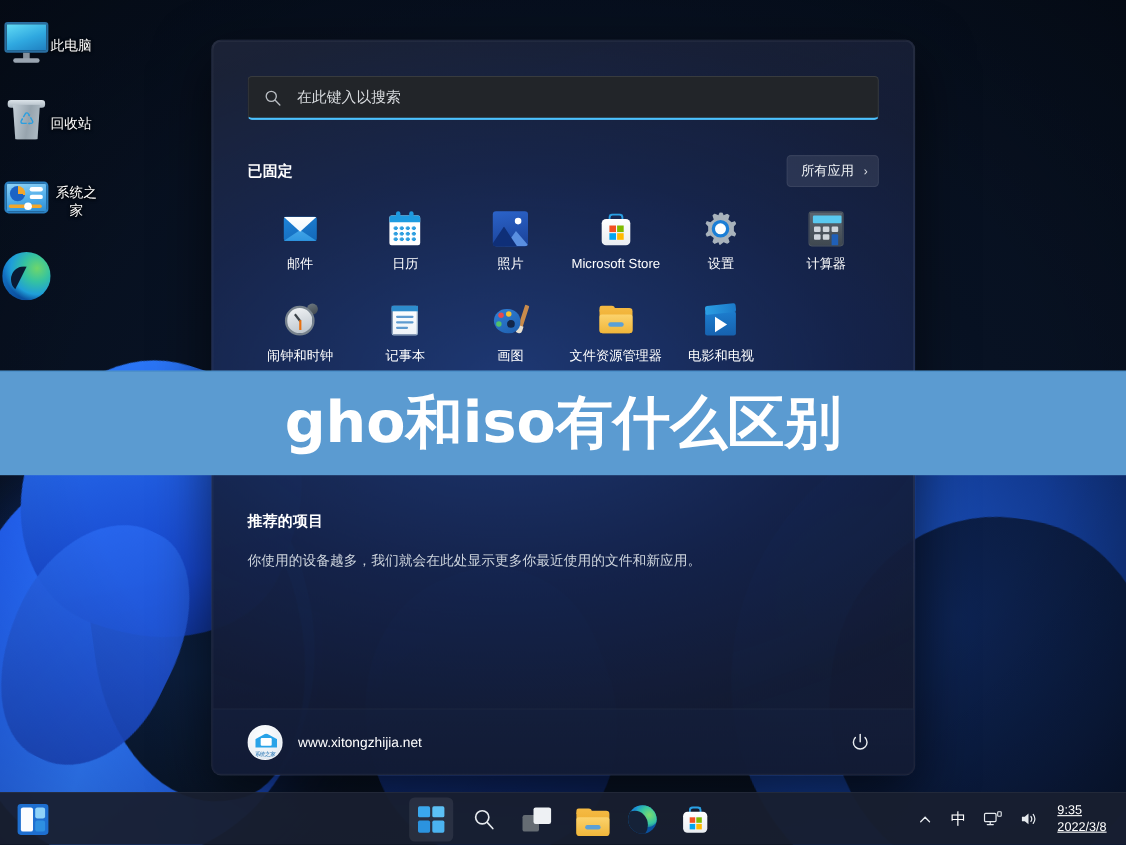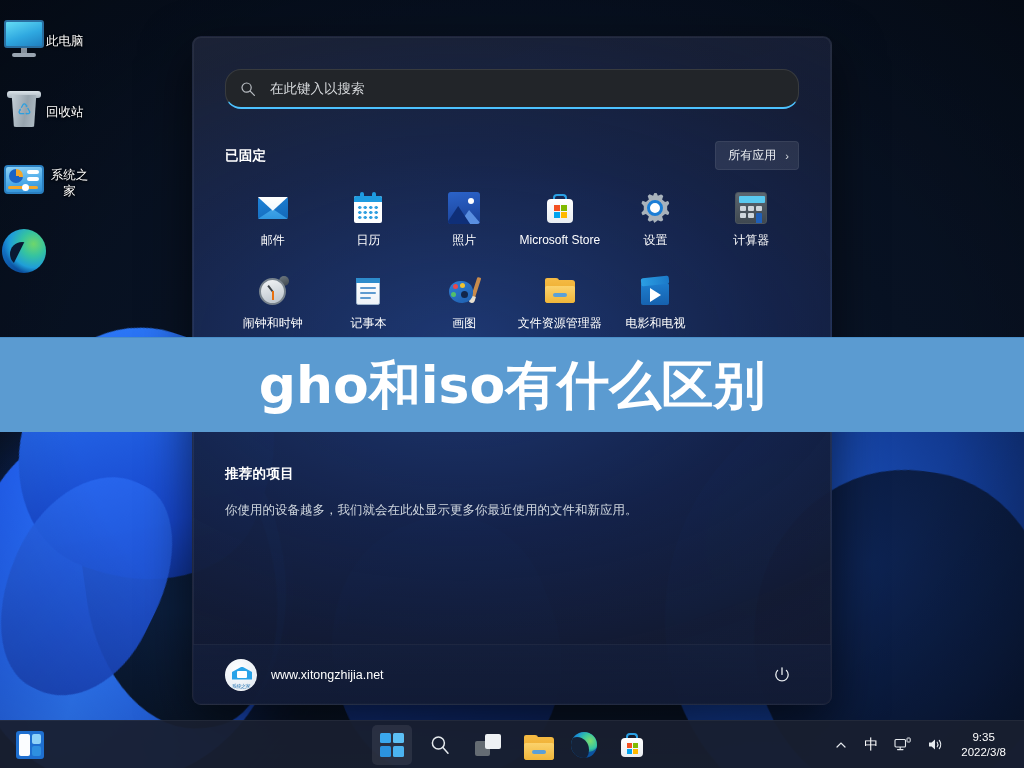--- a/index.html
+++ b/index.html
@@ -140,21 +140,21 @@
     background:
       radial-gradient(ellipse 700px 420px at 42% 46%, rgba(32,66,140,.72) 0%, rgba(20,40,92,.55) 45%, rgba(16,26,54,.42) 75%, rgba(14,20,40,.3) 100%),
       linear-gradient(160deg, rgba(36,42,58,.96) 0%, rgba(26,34,56,.95) 30%, rgba(20,28,52,.95) 70%, rgba(22,28,48,.96) 100%);
     box-shadow: 0 18px 50px rgba(0,0,0,.6), 0 0 0 1px rgba(255,255,255,.06) inset;
     border: 1px solid rgba(255,255,255,.05);
   }
   #start-menu-inner { position: relative; width: 100%; height: 100%; padding: 0 32px; }
 
   
   #search-box {
-    margin-top: 32px; height: 40px; border-radius: 16px;
+    margin-top: 32px; height: 40px; border-radius: 4px;
     background: #222529; border: 1px solid rgba(255,255,255,.10);
     border-bottom: 2px solid #4cc2ff;
     display: flex; align-items: center; padding: 0 14px; cursor: text;
   }
   #search-icon { width: 16px; height: 16px; flex: 0 0 16px; margin-right: 14px; opacity: .88; }
   #search-input-text { color: #d8dbde; font-size: 13.5px; }
 
   
   .row-head { display: flex; align-items: center; justify-content: space-between; margin-top: 32px; }
   .sec-title { color: #fff; font-size: 13.5px; font-weight: 700; letter-spacing: .3px; }
@@ -360,21 +360,21 @@
 
   .tb-taskview { position: relative; width: 26px; height: 22px; }
   .tb-taskview .b1 { position:absolute; left:0; bottom:0; width:15px; height:15px; background:#656c73; border-radius:2px; }
   .tb-taskview .b2 { position:absolute; right:0; top:0; width:16px; height:15px; background:#eef1f4; border-radius:2px; }
 
   #taskbar-right {
     position: absolute; right: 10px; display: flex; align-items: center; gap: 2px;
   }
   .tray-btn { padding: 5px 7px; border-radius: 4px; cursor: pointer; display:flex; align-items:center; }
   #tray-ime { color: #fff; font-size: 14px; }
-  #clock { color: #fff; font-size: 11.5px; line-height: 15px; text-align: center; padding: 3px 8px; cursor: pointer; border-radius: 4px; }
+  #clock { color: #fff; font-size: 11.5px; line-height: 15px; text-align: left; padding: 3px 8px; cursor: pointer; border-radius: 4px; text-decoration: underline; }
 </style>
 </head>
 <body>
 
 <div id="wallpaper">
   <div class="bloom rb5"></div>
   <div class="bloom rb6"></div>
   <div class="bloom rb7"></div>
   <div class="bloom rb1"></div>
   <div class="bloom rb3"></div>

